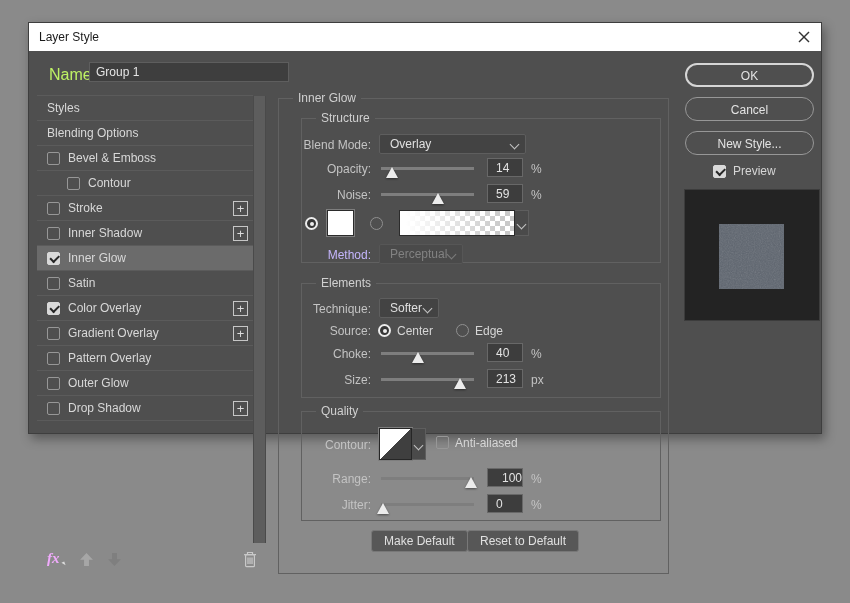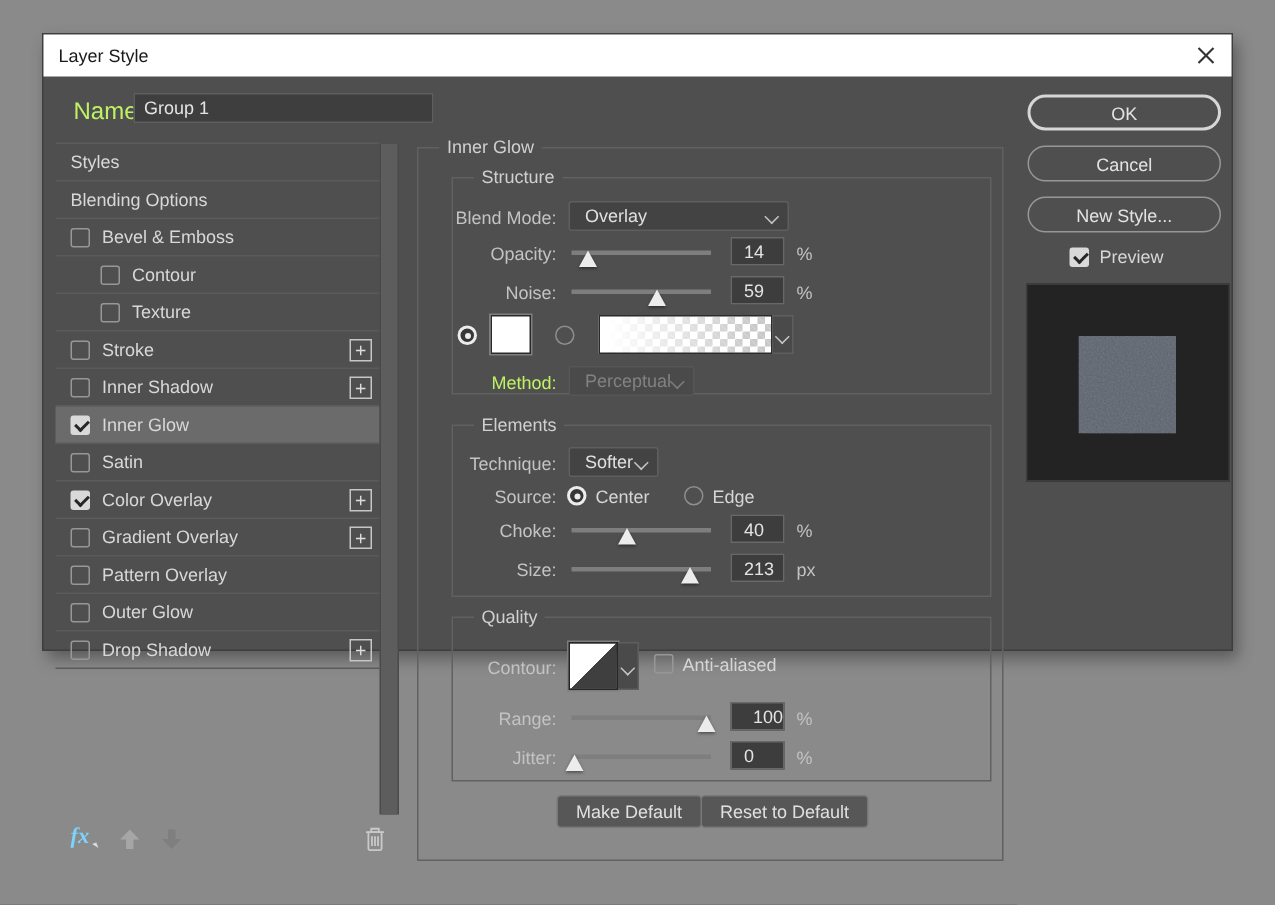--- a/index.html
+++ b/index.html
@@ -29,33 +29,33 @@
   .checkbox.checked::after{content:"";position:absolute;left:2px;top:2.5px;width:7px;height:3.5px;
     border-left:2px solid #262626;border-bottom:2px solid #262626;transform:rotate(-45deg);}
   .plus-btn{margin-left:auto;margin-right:5px;width:15px;height:15px;border:1px solid #c6c6c6;
     color:#dcdcdc;font-size:13px;line-height:13px;text-align:center;box-sizing:border-box;}
   .list-scrollbar{position:absolute;left:224px;top:73px;width:13px;height:447px;background:#4a4a4a;}
   .list-scrollbar .thumb-v{position:absolute;left:1px;top:0;width:11px;height:100%;background:#5d5d5d;}
 
   
   .fx-bar{position:absolute;left:8px;top:526px;width:230px;height:24px;}
   .fx-icon{position:absolute;left:10px;top:1px;font-size:15px;font-style:italic;font-weight:bold;
-    color:#7dd3fc;font-family:"Liberation Serif","DejaVu Serif",serif;}
+    color:#f0abfc;font-family:"Liberation Serif","DejaVu Serif",serif;}
   .fx-icon::after{content:"";position:absolute;right:-5px;bottom:1px;width:0;height:0;
     border-left:3px solid transparent;border-top:4px solid #dcdcdc;transform:rotate(-20deg);}
   .arrow-btn{position:absolute;top:3px;}
   .trash-btn{position:absolute;left:206px;top:2px;}
 
   
   .groupbox{position:absolute;border:1px solid #616161;box-sizing:border-box;}
   .legend{position:absolute;top:-8px;left:14px;background:#4f4f4f;padding:0 5px;font-size:12px;color:#d0d0d0;}
 
   
   .ctl-label{position:absolute;text-align:right;font-size:12px;color:#c3c3c3;width:120px;}
-  .ctl-label.disabled{color:#bef264;}
+  .ctl-label.disabled{color:#c4b5fd;}
   .dropdown{position:absolute;background:#434343;border:1px solid #5e5e5e;border-radius:2px;height:20px;
     box-sizing:border-box;color:#e0e0e0;font-size:12px;line-height:18px;padding-left:10px;cursor:default;}
   .dropdown.disabled{color:#828282;border-color:#565656;background:#4a4a4a;}
   .chev{position:absolute;right:7px;top:6px;width:6px;height:6px;border-right:1.5px solid #c4c4c4;
     border-bottom:1.5px solid #c4c4c4;transform:rotate(45deg);}
   .dropdown.disabled .chev{border-color:#7d7d7d;}
   .slider{position:absolute;width:93px;height:3px;background:#7e7e7e;}
   .thumb{position:absolute;top:0;width:0;height:0;border-left:6px solid transparent;
     border-right:6px solid transparent;border-bottom:11px solid #ececec;
     transform:translateX(-50%);filter:drop-shadow(0 1px 1px rgba(0,0,0,.45));}
@@ -126,24 +126,20 @@
         <span class="row-label">Blending Options</span>
       </div>
       <div class="ps-row">
         <span class="checkbox"></span>
         <span class="row-label">Bevel &amp; Emboss</span>
       </div>
       <div class="ps-row indent">
         <span class="checkbox"></span>
         <span class="row-label">Contour</span>
       </div>
-      <div class="ps-row indent">
-        <span class="checkbox"></span>
-        <span class="row-label">Texture</span>
-      </div>
       <div class="ps-row">
         <span class="checkbox"></span>
         <span class="row-label">Stroke</span>
         <span class="plus-btn">+</span>
       </div>
       <div class="ps-row">
         <span class="checkbox"></span>
         <span class="row-label">Inner Shadow</span>
         <span class="plus-btn">+</span>
       </div>

